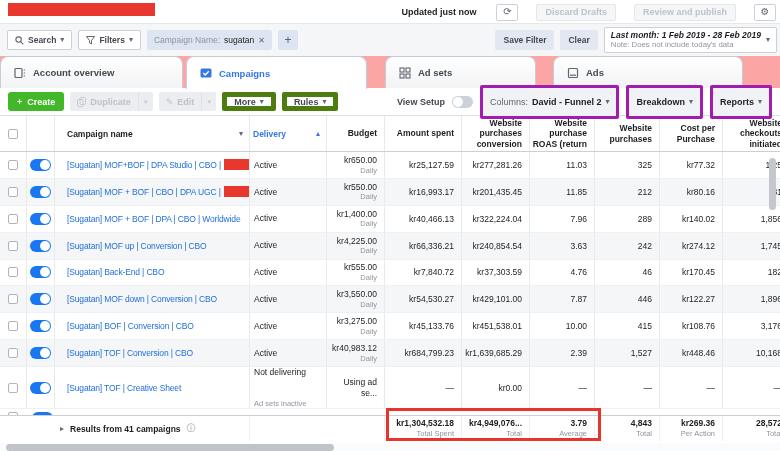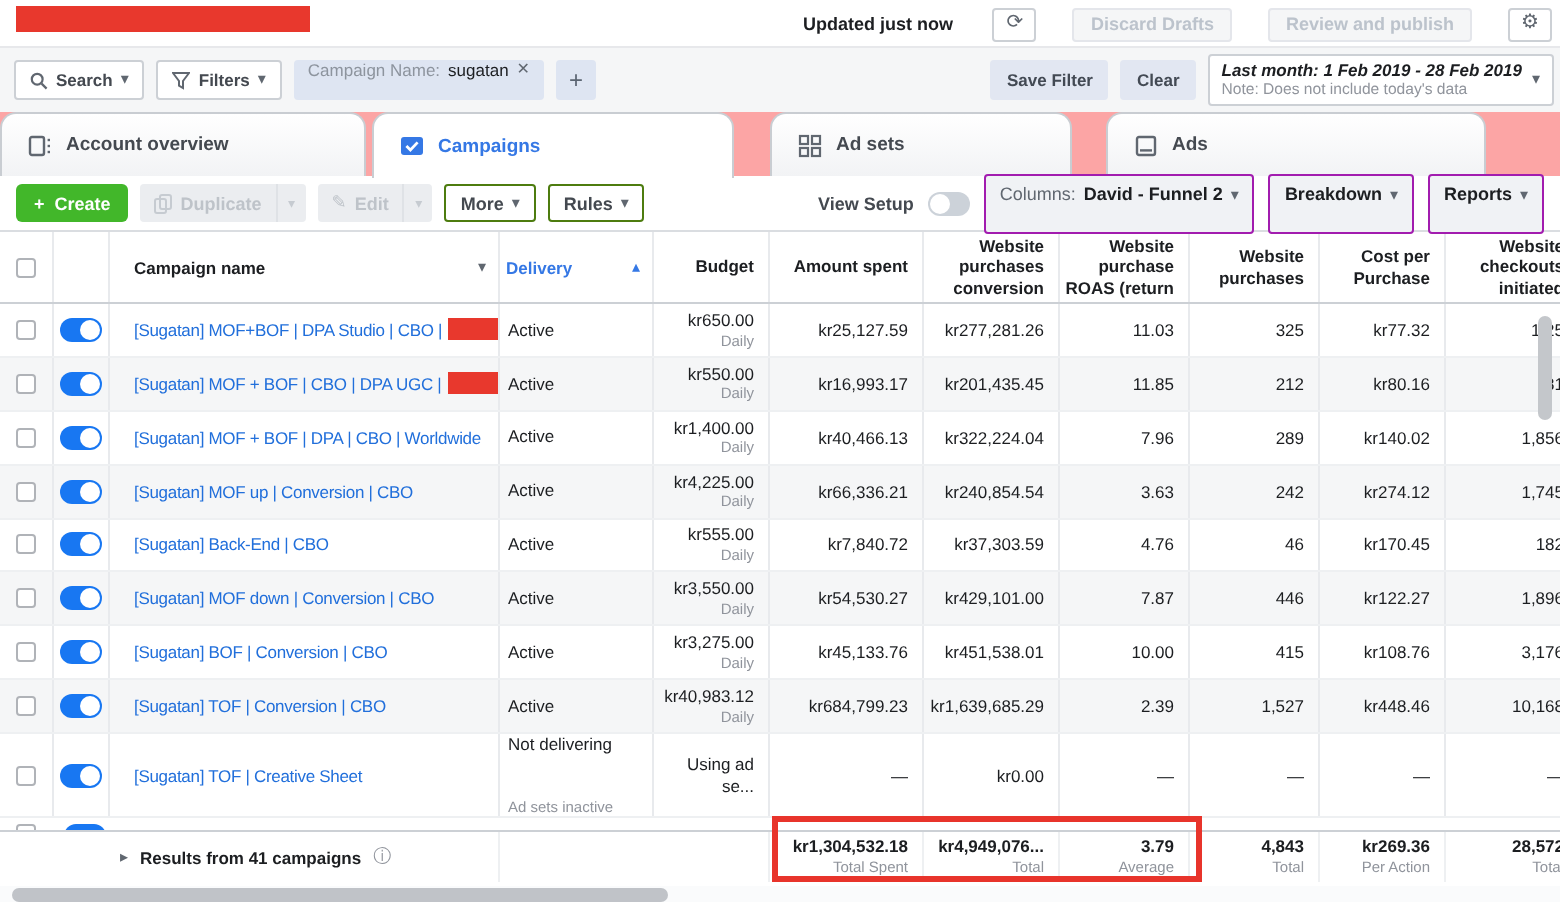--- a/index.html
+++ b/index.html
@@ -13,21 +13,21 @@
   .topbar { position:absolute; top:0; left:0; right:0; height:24px; background:#fff; border-bottom:1px solid #e7e8eb; }
   .red-block-top { position:absolute; left:8px; top:3px; width:147px; height:13px; background:#e8382d; }
   .topbar-right { position:absolute; right:4px; top:0; height:24px; display:flex; align-items:center; gap:18px; }
   .updated-text { font-size:9px; font-weight:bold; color:#1c1e21; margin-right:2px; }
   .icon-btn { width:22px; height:17px; border:1px solid #ccd0d5; border-radius:2px; background:#fff; display:flex; align-items:center; justify-content:center; color:#606770; font-size:10px; line-height:1; }
   .btn-disabled { height:17px; padding:0 8px; background:#f5f6f7; border:1px solid #e4e6eb; border-radius:2px; color:#bcc3cc; font-size:9px; font-weight:bold; display:flex; align-items:center; }
   
   .filterbar { position:absolute; top:24px; left:0; right:0; height:32px; background:#f5f6f7; }
   .filter-left { position:absolute; left:7px; top:6px; display:flex; gap:6px; align-items:center; }
   .fbtn { height:20px; background:#fff; border:1px solid #ccd0d5; border-radius:2px; padding:4px 7px; font-weight:bold; color:#444950; font-size:8.5px; display:flex; align-items:center; gap:4px; }
-  .chip { height:20px; background:#dee5f2; border-radius:2px; padding:0 7px; display:flex; align-items:flex-start; gap:4px; }
+  .chip { height:20px; background:#dee5f2; border-radius:2px; padding:0 7px; display:flex; align-items:center; gap:4px; }
   .chip-label { color:#8d949e; font-size:8.5px; }
   .chip-value { color:#1c1e21; font-size:8.5px; }
   .chip-x { color:#606770; font-size:8px; }
   .plus-btn { width:20px; height:20px; background:#dee5f2; border-radius:2px; color:#5b6572; font-size:12px; display:flex; align-items:center; justify-content:center; }
   .filter-right { position:absolute; right:3px; top:3px; display:flex; gap:6px; }
   .savebtn { height:20px; margin-top:3px; background:#e2e7f2; border-radius:2px; padding:0 8px; font-weight:bold; color:#434a54; font-size:8.5px; display:flex; align-items:center; }
   .datebox { height:26px; background:#fff; border:1px solid #ccd0d5; border-radius:2px; padding:0 6px; display:flex; align-items:center; gap:5px; }
   .date-line1 { font-size:8.5px; font-weight:bold; color:#1c1e21; line-height:1.25;font-style:italic; }
   .date-line2 { font-size:7.8px; color:#90949c; line-height:1.25; }
   .caret { color:#606770; font-size:8px; line-height:1; }
@@ -35,26 +35,26 @@
   .tabbar { position:absolute; top:56px; left:0; right:0; height:32px; background:#fca5a5;padding-left:40px; }
   .tab { position:absolute; top:0; height:32px; border:1px solid #c9cdd2; border-bottom:none; border-radius:8px 8px 0 0; background:linear-gradient(#ffffff,#f2f3f5); display:flex; align-items:center; padding-left:13px; gap:7px; font-size:9.5px; font-weight:bold; color:#444950; }
   .tab.active { background:#fff; height:33px; z-index:2; color:#3578e5; }
   .tab-ico { display:inline-flex; }
   
   .toolbar { position:absolute; top:88px; left:0; right:0; height:28px; background:#fff; border-bottom:1px solid #dadde1; display:flex; align-items:center; padding:0 8px; gap:6px; z-index:1; }
   .create-btn { height:19px; background:#42b72a; border-radius:3px; color:#fff; font-weight:bold; font-size:9px; display:flex; align-items:center; padding:0 9px; gap:5px; }
   .seg-group { display:flex; height:19px; border-radius:2px; overflow:hidden; background:#ebedf0; color:#bec3c9; font-size:9px; font-weight:bold; }
   .seg-main { display:flex; align-items:center; padding:0 7px; gap:4px; }
   .seg-caret { width:15px; display:flex; align-items:center; justify-content:center; border-left:1px solid #dfe2e6; color:#c6cbd1; font-size:7px; }
-  .tbtn { height:19px; background:#fff; border:1px solid #4d7c0f; border-radius:2px; padding:0 7px; font-weight:bold; color:#444950; font-size:9px; display:flex; align-items:center; gap:4px; }
+  .tbtn { height:19px; background:#fff; border:5px solid #4d7c0f; border-radius:2px; padding:0 7px; font-weight:bold; color:#444950; font-size:9px; display:flex; align-items:center; gap:4px; }
   .toolbar-right { margin-left:auto; display:flex; align-items:center; gap:7px; }
   .viewsetup-label { font-size:9px; font-weight:bold; color:#444950; }
   .toggle-off { width:21px; height:12px; border-radius:6px; background:#ccd2d9; position:relative; }
   .toggle-off .knob { position:absolute; left:1px; top:1px; width:10px; height:10px; border-radius:50%; background:#fff; }
-  .gbtn { height:19px; background:#f0f2f5; border:1px solid #a21caf; border-radius:2px; padding:14px 7px; font-weight:bold; color:#1c1e21; font-size:9px; display:flex; align-items:flex-end; gap:4px; }
+  .gbtn { height:19px; background:#f0f2f5; border:3px solid #a21caf; border-radius:2px; padding:14px 7px; font-weight:bold; color:#1c1e21; font-size:9px; display:flex; align-items:center; gap:4px; }
   .gbtn .pre { font-weight:normal; color:#606770; }
   
   .thead { position:absolute; top:116px; left:0; height:36px; width:792px; display:flex; background:#fff; border-bottom:1px solid #ccd0d5; font-weight:bold; font-size:8.5px; }
   .thead > div { border-right:1px solid #e8eaed; display:flex; align-items:center; }
   .c-check { width:27px; justify-content:center; }
   .c-toggle { width:28px; justify-content:center; }
   .c-name { width:195px; }
   .c-del { width:77px; }
   .c-bud { width:58px; }
   .c-amt { width:77px; }

